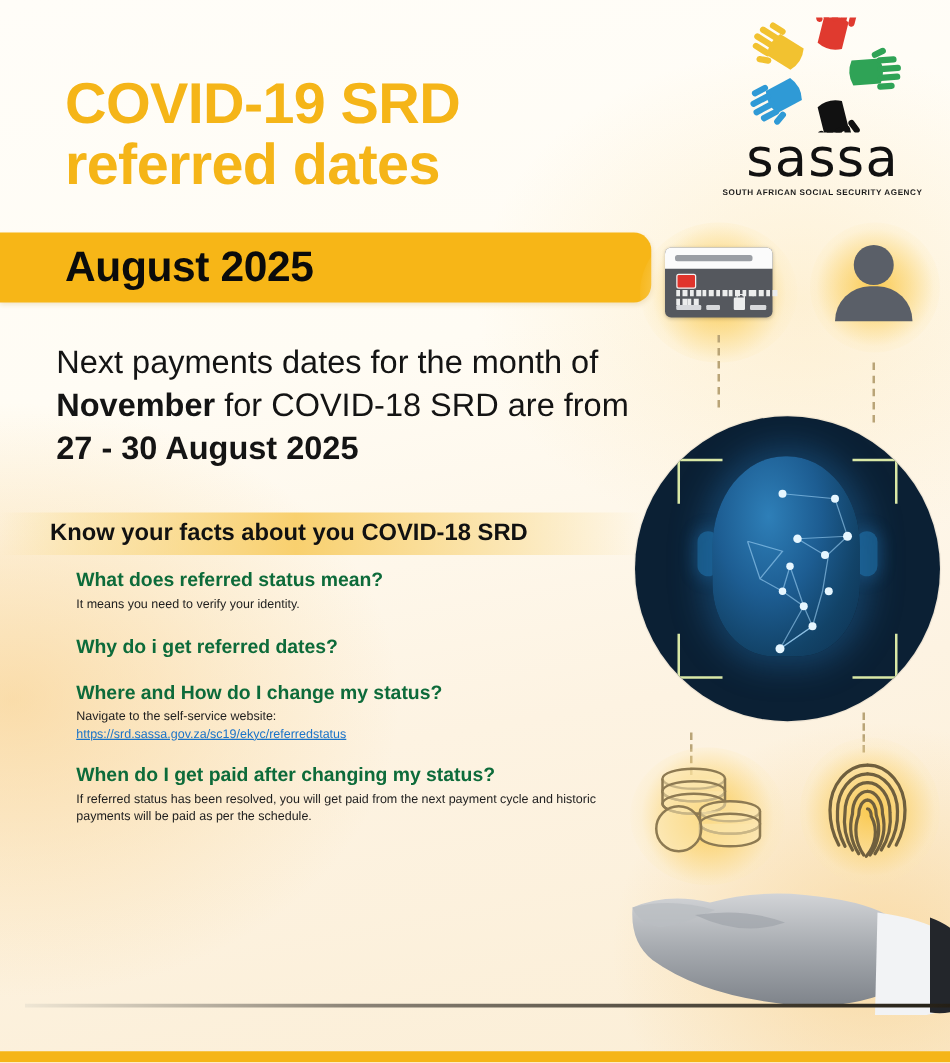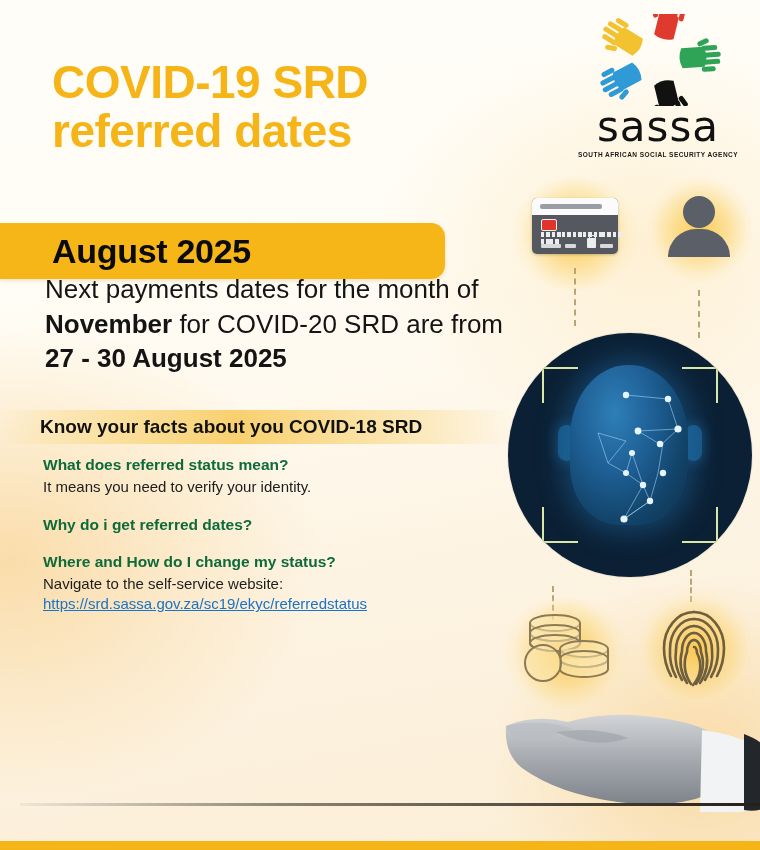--- a/index.html
+++ b/index.html
@@ -19,26 +19,25 @@
 
   
   .title{
     position:absolute;left:52px;top:58px;width:420px;
     font-size:46px;font-weight:bold;line-height:1.07;
     color:#f5b518;letter-spacing:-.5px;
   }
   .title .l2{display:block;}
 
   .month-banner{
-    position:absolute;left:0;top:186px;width:445px;height:56px;
+    position:absolute;left:0;top:186px;width:521px;height:56px;
     background:#f7b617;
     border-radius:0 14px 14px 0;
     display:flex;align-items:center;
     box-shadow:0 2px 4px rgba(180,130,20,.18);
-    margin-top:37px;
   }
   .month-banner span{
     margin-left:52px;font-size:34px;font-weight:bold;color:#0b0b0b;
     letter-spacing:-.3px;
   }
 
   .lede{
     position:absolute;left:45px;top:272px;width:475px;
     font-size:26px;line-height:1.33;color:#141414;
   }
@@ -52,27 +51,27 @@
       rgba(248,206,104,.95) 46%,
       rgba(250,223,156,.65) 80%,
       rgba(253,241,212,0) 100%);
     display:flex;align-items:center;
   }
   .know-bar span{
     margin-left:40px;font-size:19px;font-weight:bold;color:#111;
   }
 
   
-  .faq{position:absolute;left:43px;top:455px;width:445px;}
+  .faq{position:absolute;left:61px;top:455px;width:445px;}
   .faq-block{margin-bottom:17px;}
   .q{
     font-size:15.5px;font-weight:bold;color:#0d6b3a;
     line-height:1.3;margin-bottom:2px;
   }
-  .a{font-size:15px;color:#1d1d1d;line-height:1.36;}
+  .a{font-size:10px;color:#1d1d1d;line-height:1.36;}
   .a a,.link{
     color:#1a73c8;text-decoration:underline;word-break:break-all;
   }
 
   
   .glow{
     position:absolute;border-radius:50%;
     background:radial-gradient(circle,rgba(250,196,60,.85) 0%,rgba(251,209,100,.55) 38%,rgba(253,232,176,.22) 64%,rgba(255,255,255,0) 78%);
   }
 
@@ -236,38 +235,42 @@
 
   <div class="title">
     <span>COVID-19 SRD</span>
     <span class="l2">referred dates</span>
   </div>
 
   <div class="month-banner">
     <span>August 2025</span>
   </div>
 
-  <div class="lede"><span>Next payments dates for the month of </span><b>November</b><span> for COVID-20 SRD are from </span><b>27 - 30 August 2025</b></div>
+  <div class="lede"><span>Next payments dates for the month of </span><b>November</b><span> for COVID-18 SRD are from </span><b>27 - 30 August 2025</b></div>
 
   <div class="know-bar">
     <span>Know your facts about you COVID-18 SRD</span>
   </div>
 
   <div class="faq">
     <div class="faq-block">
       <div class="q">What does referred status mean?</div>
       <div class="a">It means you need to verify your identity.</div>
     </div>
     <div class="faq-block">
       <div class="q">Why do i get referred dates?</div>
     </div>
     <div class="faq-block">
       <div class="q">Where and How do I change my status?</div>
       <div class="a">Navigate to the self-service website:</div>
       <div class="a"><span class="link">https://srd.sassa.gov.za/sc19/ekyc/referredstatus</span></div>
+    </div>
+    <div class="faq-block">
+      <div class="q">When do I get paid after changing my status?</div>
+      <div class="a">If referred status has been resolved, you will get paid from the next payment cycle and historic payments will be paid as per the schedule.</div>
     </div>
   </div>
 
   <div class="glow" style="left:512px;top:178px;width:126px;height:112px;"></div>
   <div class="card-icon">
     <div class="card-body"></div>
     <div class="card-top"></div>
     <div class="card-strip"></div>
     <div class="card-chip"></div>
     <div class="dots" style="left:9px;top:34px;">

